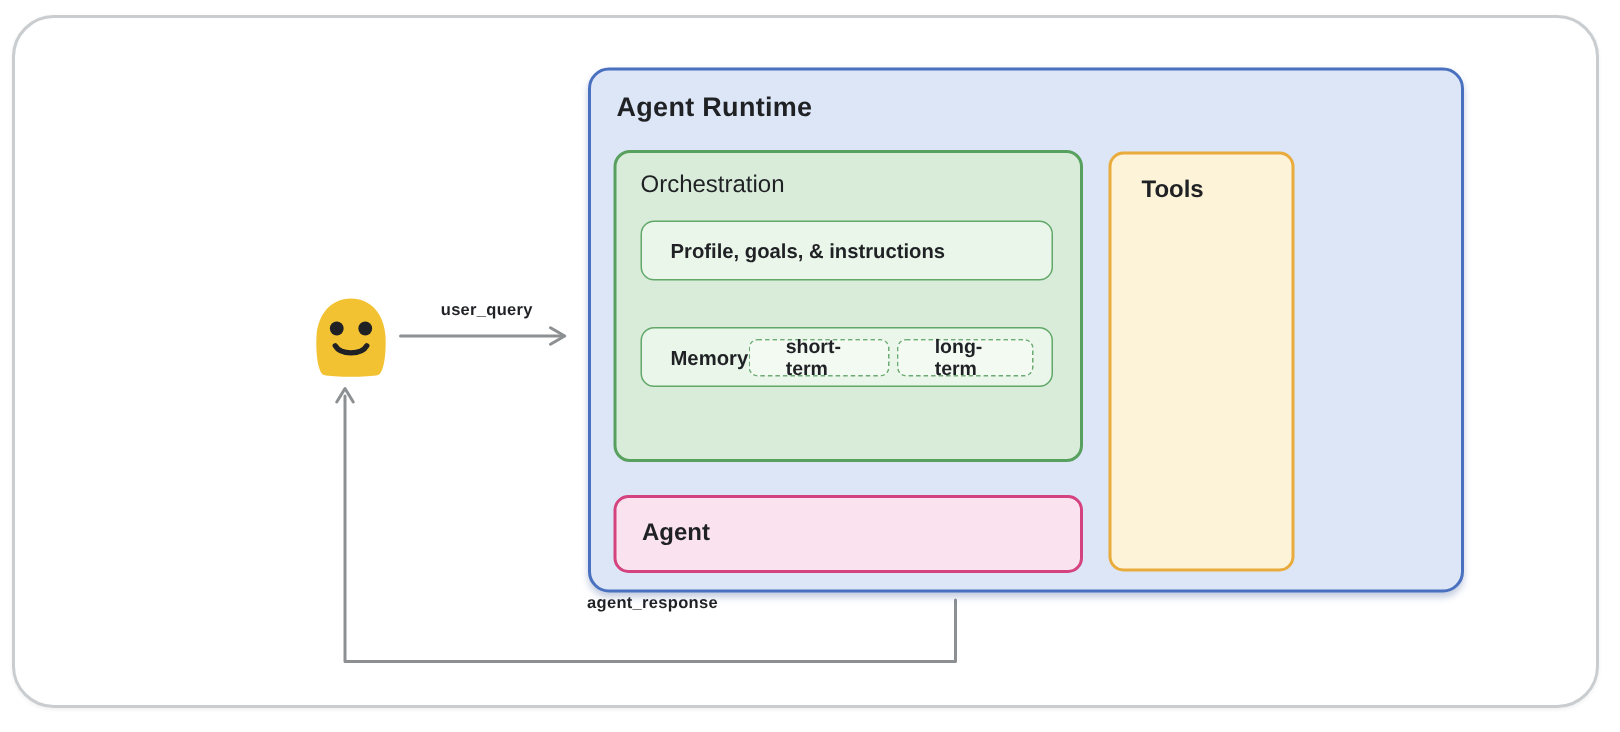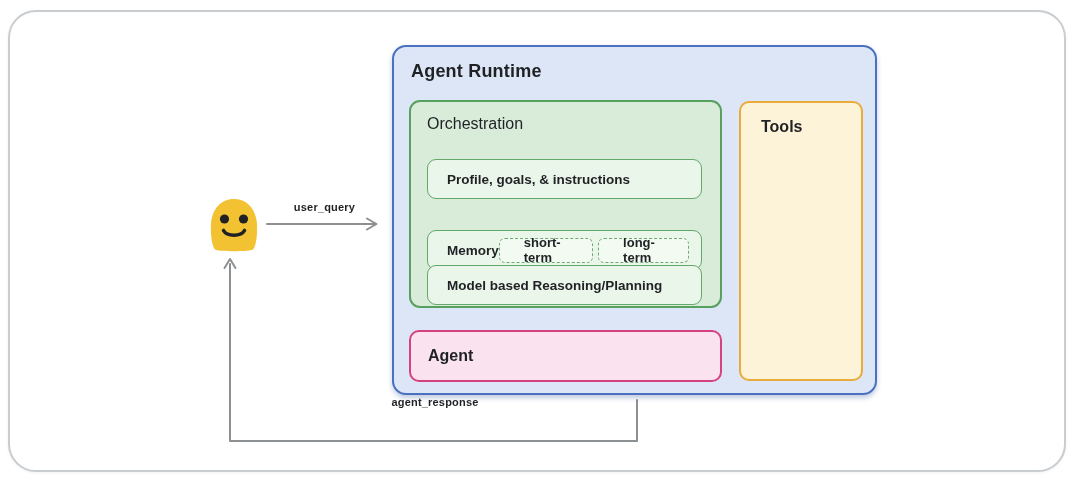--- a/index.html
+++ b/index.html
@@ -19,38 +19,38 @@
   .flow-label {
     position:absolute; font-size:11px; font-weight:700; letter-spacing:.2px;
     text-align:center; color:var(--ink,#1f2124);
   }
   .flow-label.user-query { left:272px; top:201px; width:105px; }
   .flow-label.agent-response { left:385px; top:396px; width:100px; }
 
   .emoji { position:absolute; left:208px; top:197px; width:52px; height:56px; }
 
   .agent-runtime {
-    position:absolute; left:392px; top:45px; width:485px; height:350px;
+    position:absolute; left:392px; top:45px; width:584px; height:350px;
     background:var(--blue-fill,#dde6f6); border:2px solid var(--blue-border,#4a71c0);
     border-radius:14px; box-shadow:0 3px 5px rgba(50,80,150,.30);
   }
   .ar-title { position:absolute; left:17px; top:14px; font-size:18px; font-weight:700; letter-spacing:.2px; }
 
   .orchestration {
     position:absolute; left:15px; top:53px; width:313px; height:208px;
     background:var(--green-fill,#d8ecd9); border:2px solid var(--green-border,#57a05e);
     border-radius:11px;
   }
   .orch-title { position:absolute; left:16px; top:13px; font-size:16px; font-weight:400; }
 
   .sub-box {
     position:absolute; left:16px; width:275px; height:40px;
     background:var(--green-sub-fill,#eaf6ea); border:1.5px solid var(--green-sub-border,#61a869);
     border-radius:9px; display:flex; align-items:center;
-    padding:0 12px 0 19px; font-size:13.5px; font-weight:700;margin-top:12px;
+    padding:0 12px 0 19px; font-size:13.5px; font-weight:700;
   }
   .sub-box.b1 { top:45px; }
   .sub-box.b2 { top:116px; }
   .sub-box.b3 { top:151px; }
 
   .chips { margin-left:auto; display:flex; gap:5px; }
   .chip {
     display:flex; align-items:center; height:25px; padding:0 24px;
     border:1.5px dashed var(--chip-border,#6cab74); border-radius:6px;
     background:var(--chip-fill,#f2faf2); font-size:13px; font-weight:700;
@@ -111,23 +111,20 @@
       </div>
 
       <div class="sub-box b2">
         <span>Memory</span>
         <span class="chips">
           <span class="chip">short-term</span>
           <span class="chip">long-term</span>
         </span>
       </div>
 
-      <div class="sub-box b3">
-        <span>Model based Reasoning/Planning</span>
-      </div>
     </div>
 
     <div class="model-box">
       <span>Agent</span>
     </div>
 
     <div class="tools-box">
       <div class="tools-title">Tools</div>
     </div>
   </div>

